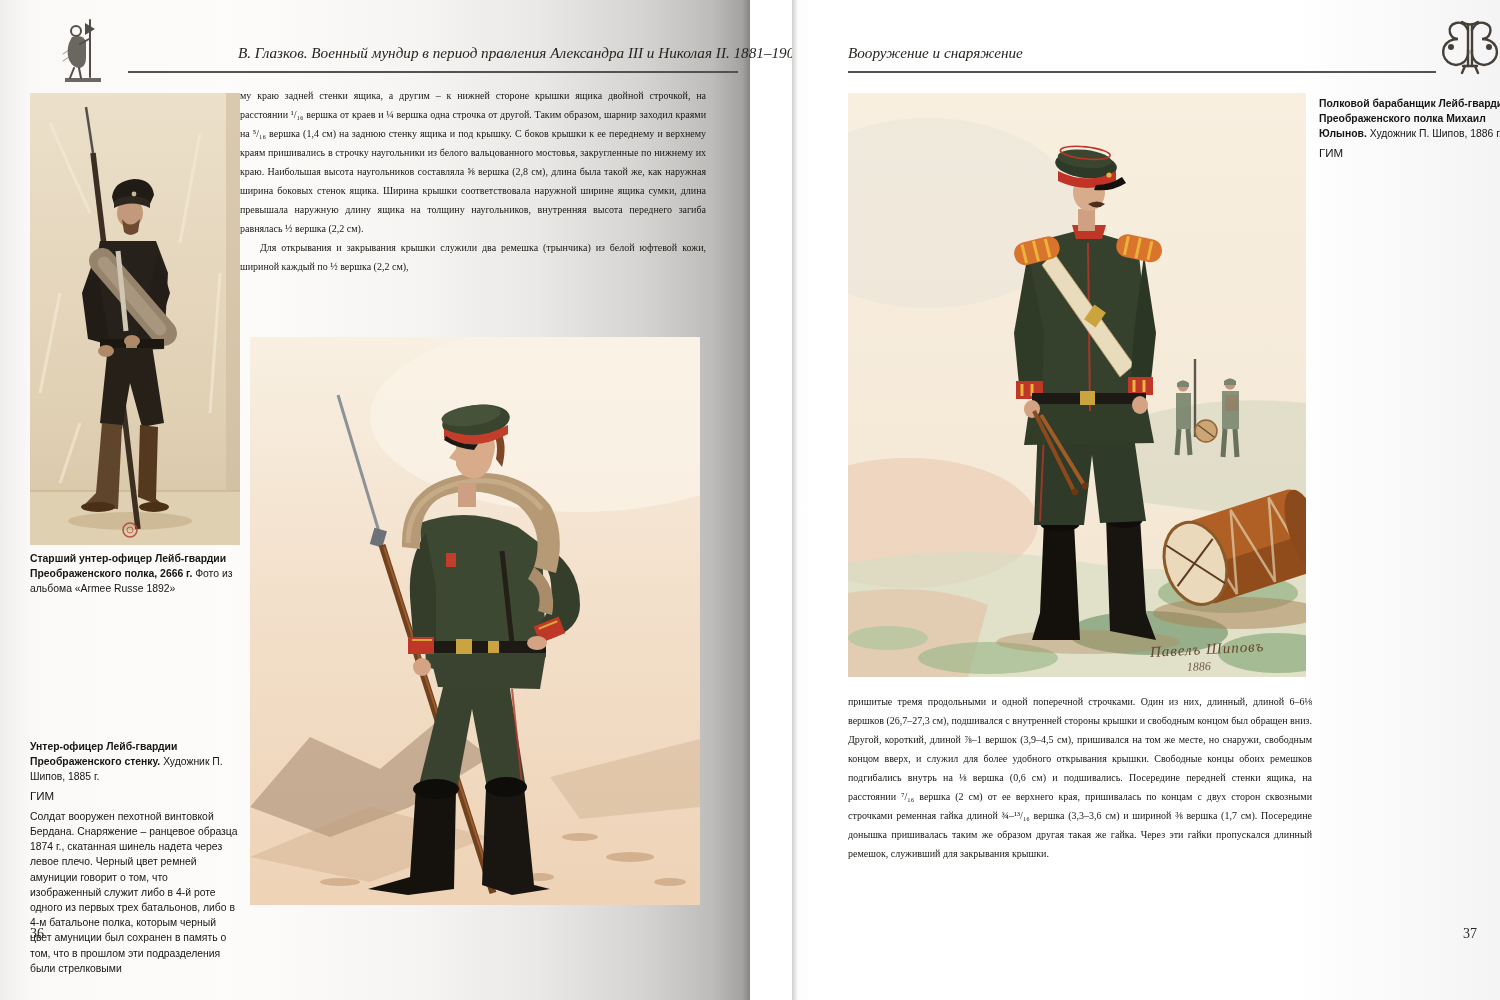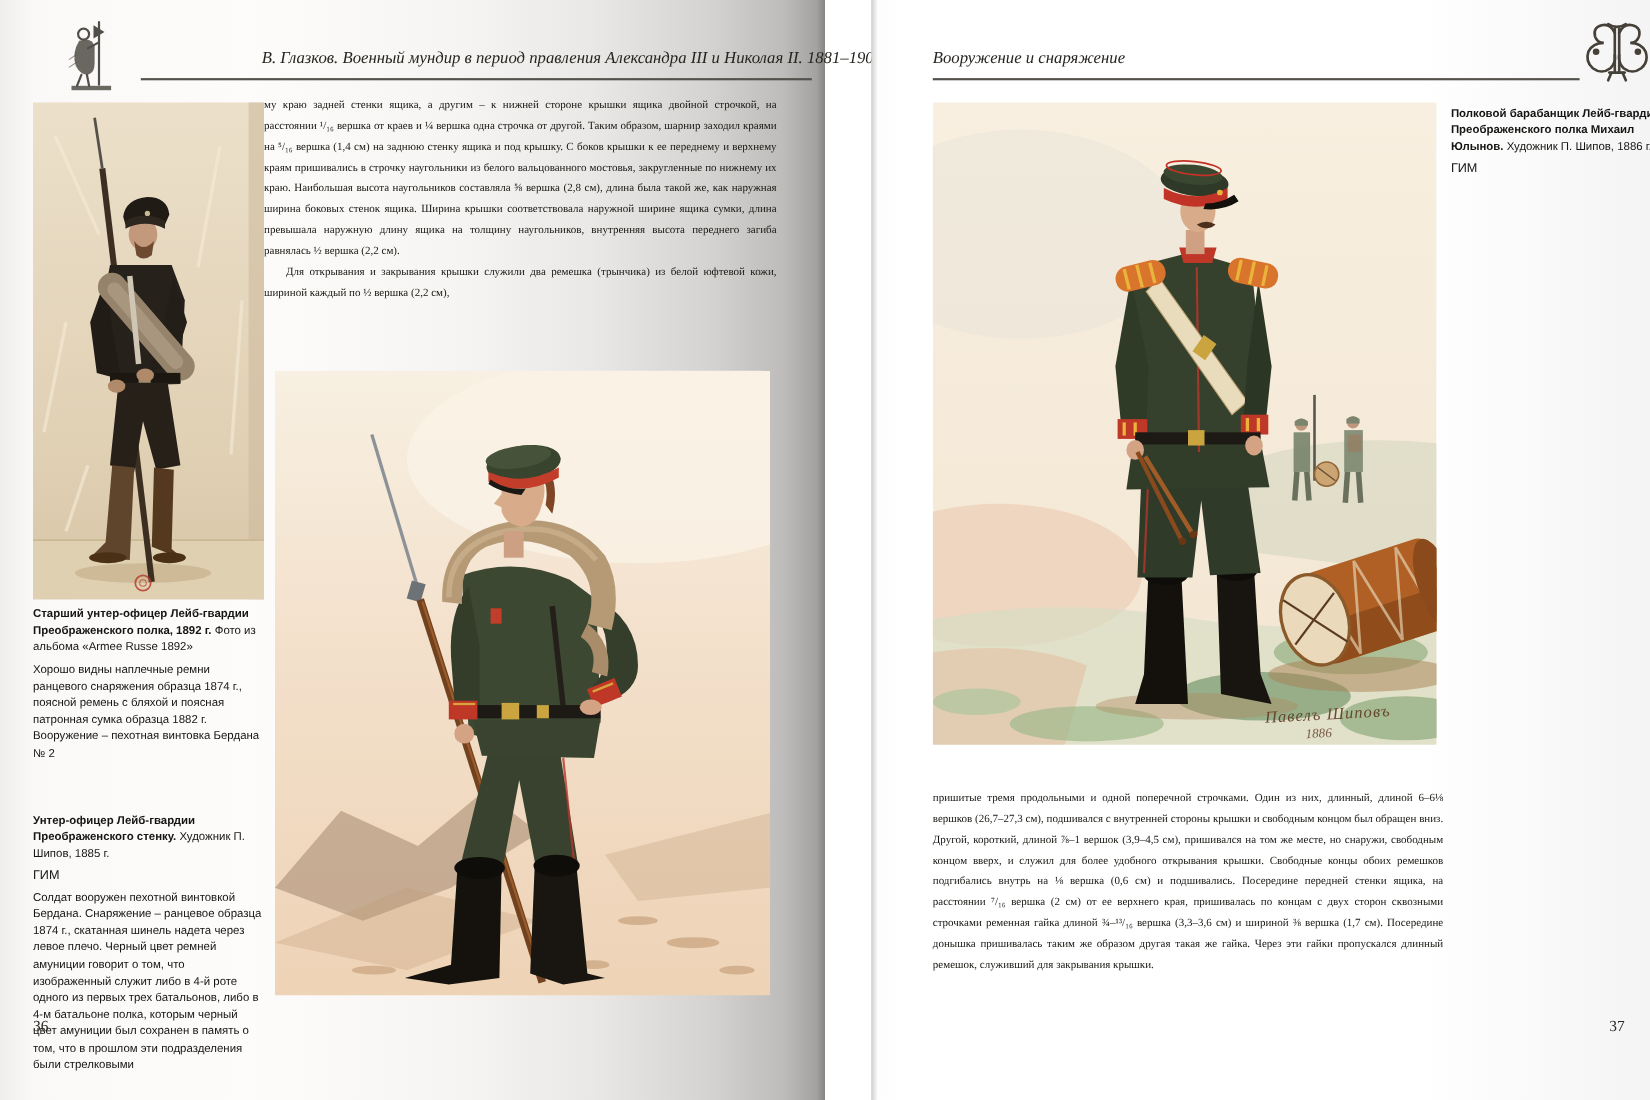--- a/index.html
+++ b/index.html
@@ -173,23 +173,22 @@
         <g transform="rotate(-8 226 84)">
           <ellipse cx="226" cy="84" rx="34" ry="16" fill="#39442e"></ellipse>
           <ellipse cx="222" cy="78" rx="30" ry="10" fill="#46523a"></ellipse>
         </g>
         <path d="M194,92 Q226,106 258,88 L258,97 Q226,115 194,101 Z" fill="#c23d2a"></path>
         <path d="M196,99 Q210,109 228,107 L224,113 Q206,111 194,103 Z" fill="#1c1813"></path>
       </svg>
     </figure>
 
     <div class="abs caption" style="left:30px;top:551px;width:208px">
-      <span class="cap-b">Старший унтер-офицер Лейб-гвардии Преображенского полка, 1892 г.</span>
+      <span class="cap-b">Старший унтер-офицер Лейб-гвардии Преображенского полка, 2666 г.</span>
       <span>Фото из альбома «Armee Russe 1892»</span>
-      <span class="cap-body">Хорошо видны наплечные ремни ранцевого снаряжения образца 1874 г., поясной ремень с бляхой и поясная патронная сумка образца 1882 г. Вооружение – пехотная винтовка Бердана № 2</span>
     </div>
 
     <div class="abs caption" style="left:30px;top:739px;width:208px">
       <span class="cap-b">Унтер-офицер Лейб-гвардии Преображенского стенку.</span>
       <span>Художник П. Шипов, 1885 г.</span>
       <span class="cap-src">ГИМ</span>
       <span class="cap-body">Солдат вооружен пехотной винтовкой Бердана. Снаряжение – ранцевое образца 1874 г., скатанная шинель надета через левое плечо. Черный цвет ремней амуниции говорит о том, что изображенный служит либо в 4-й роте одного из первых трех батальонов, либо в 4-м батальоне полка, которым черный цвет амуниции был сохранен в память о том, что в прошлом эти подразделения были стрелковыми</span>
     </div>
 
     <div class="abs folio" style="left:30px;top:926px">36</div>
@@ -330,20 +329,20 @@
         </g>
       </svg>
     </figure>
 
     <div class="abs caption" style="left:527px;top:96px;width:206px">
       <span class="cap-b">Полковой барабанщик Лейб-гвардии Преображенского полка Михаил Юлынов.</span>
       <span>Художник П. Шипов, 1886 г.</span>
       <span class="cap-src">ГИМ</span>
     </div>
 
-    <div class="abs bodytext" style="left:56px;top:716px;width:464px">
+    <div class="abs bodytext" style="left:56px;top:692px;width:464px">
       <p>пришитые тремя продольными и одной поперечной строчками. Один из них, длинный, длиной 6–6⅛ вершков (26,7–27,3 см), подшивался с внутренней стороны крышки и свободным концом был обращен вниз. Другой, короткий, длиной ⅞–1 вершок (3,9–4,5 см), пришивался на том же месте, но снаружи, свободным концом вверх, и служил для более удобного открывания крышки. Свободные концы обоих ремешков подгибались внутрь на ⅛ вершка (0,6 см) и подшивались. Посередине передней стенки ящика, на расстоянии ⁷/₁₆ вершка (2 см) от ее верхнего края, пришивалась по концам с двух сторон сквозными строчками ременная гайка длиной ¾–¹³/₁₆ вершка (3,3–3,6 см) и шириной ⅜ вершка (1,7 см). Посередине донышка пришивалась таким же образом другая такая же гайка. Через эти гайки пропускался длинный ремешок, служивший для закрывания крышки.</p>
     </div>
 
     <div class="abs folio" style="left:648px;top:926px;width:60px;text-align:center">37</div>
   </div>
 
 </div>
 
 </body></html>

